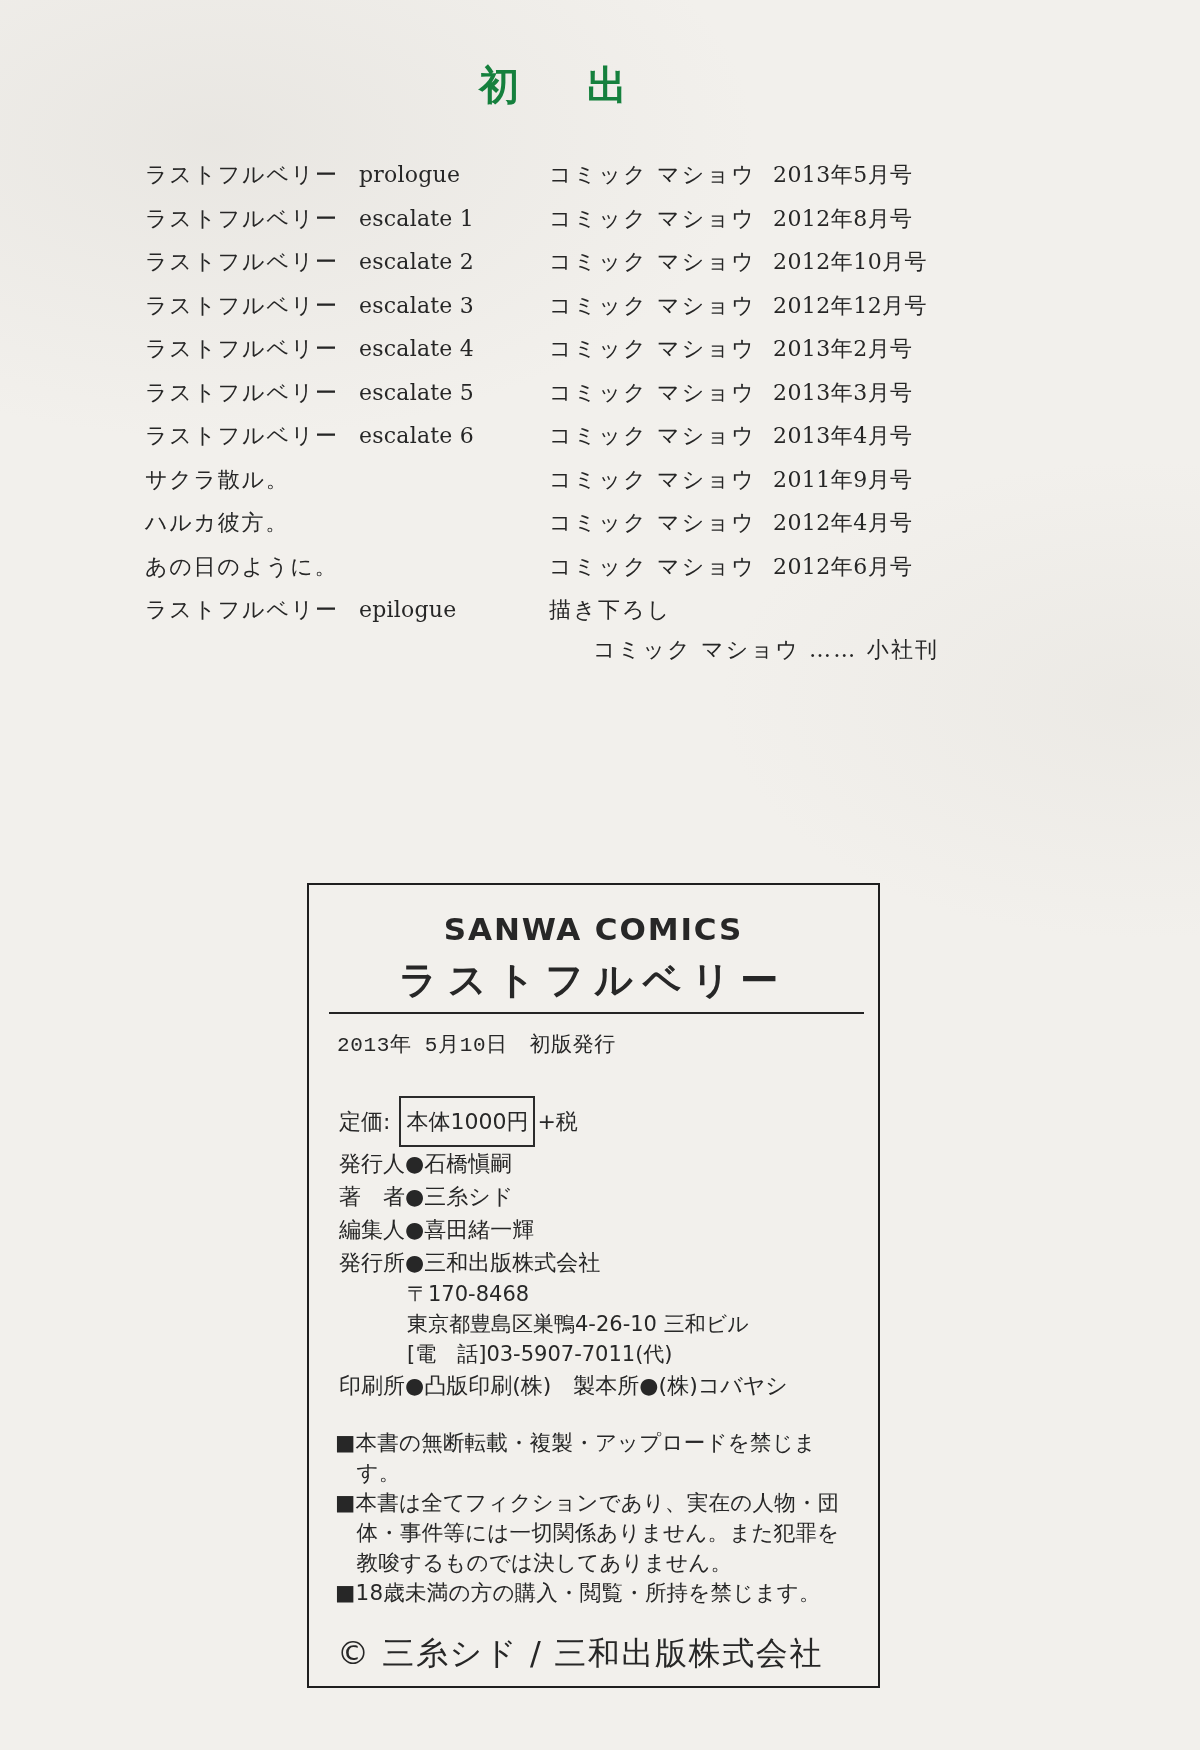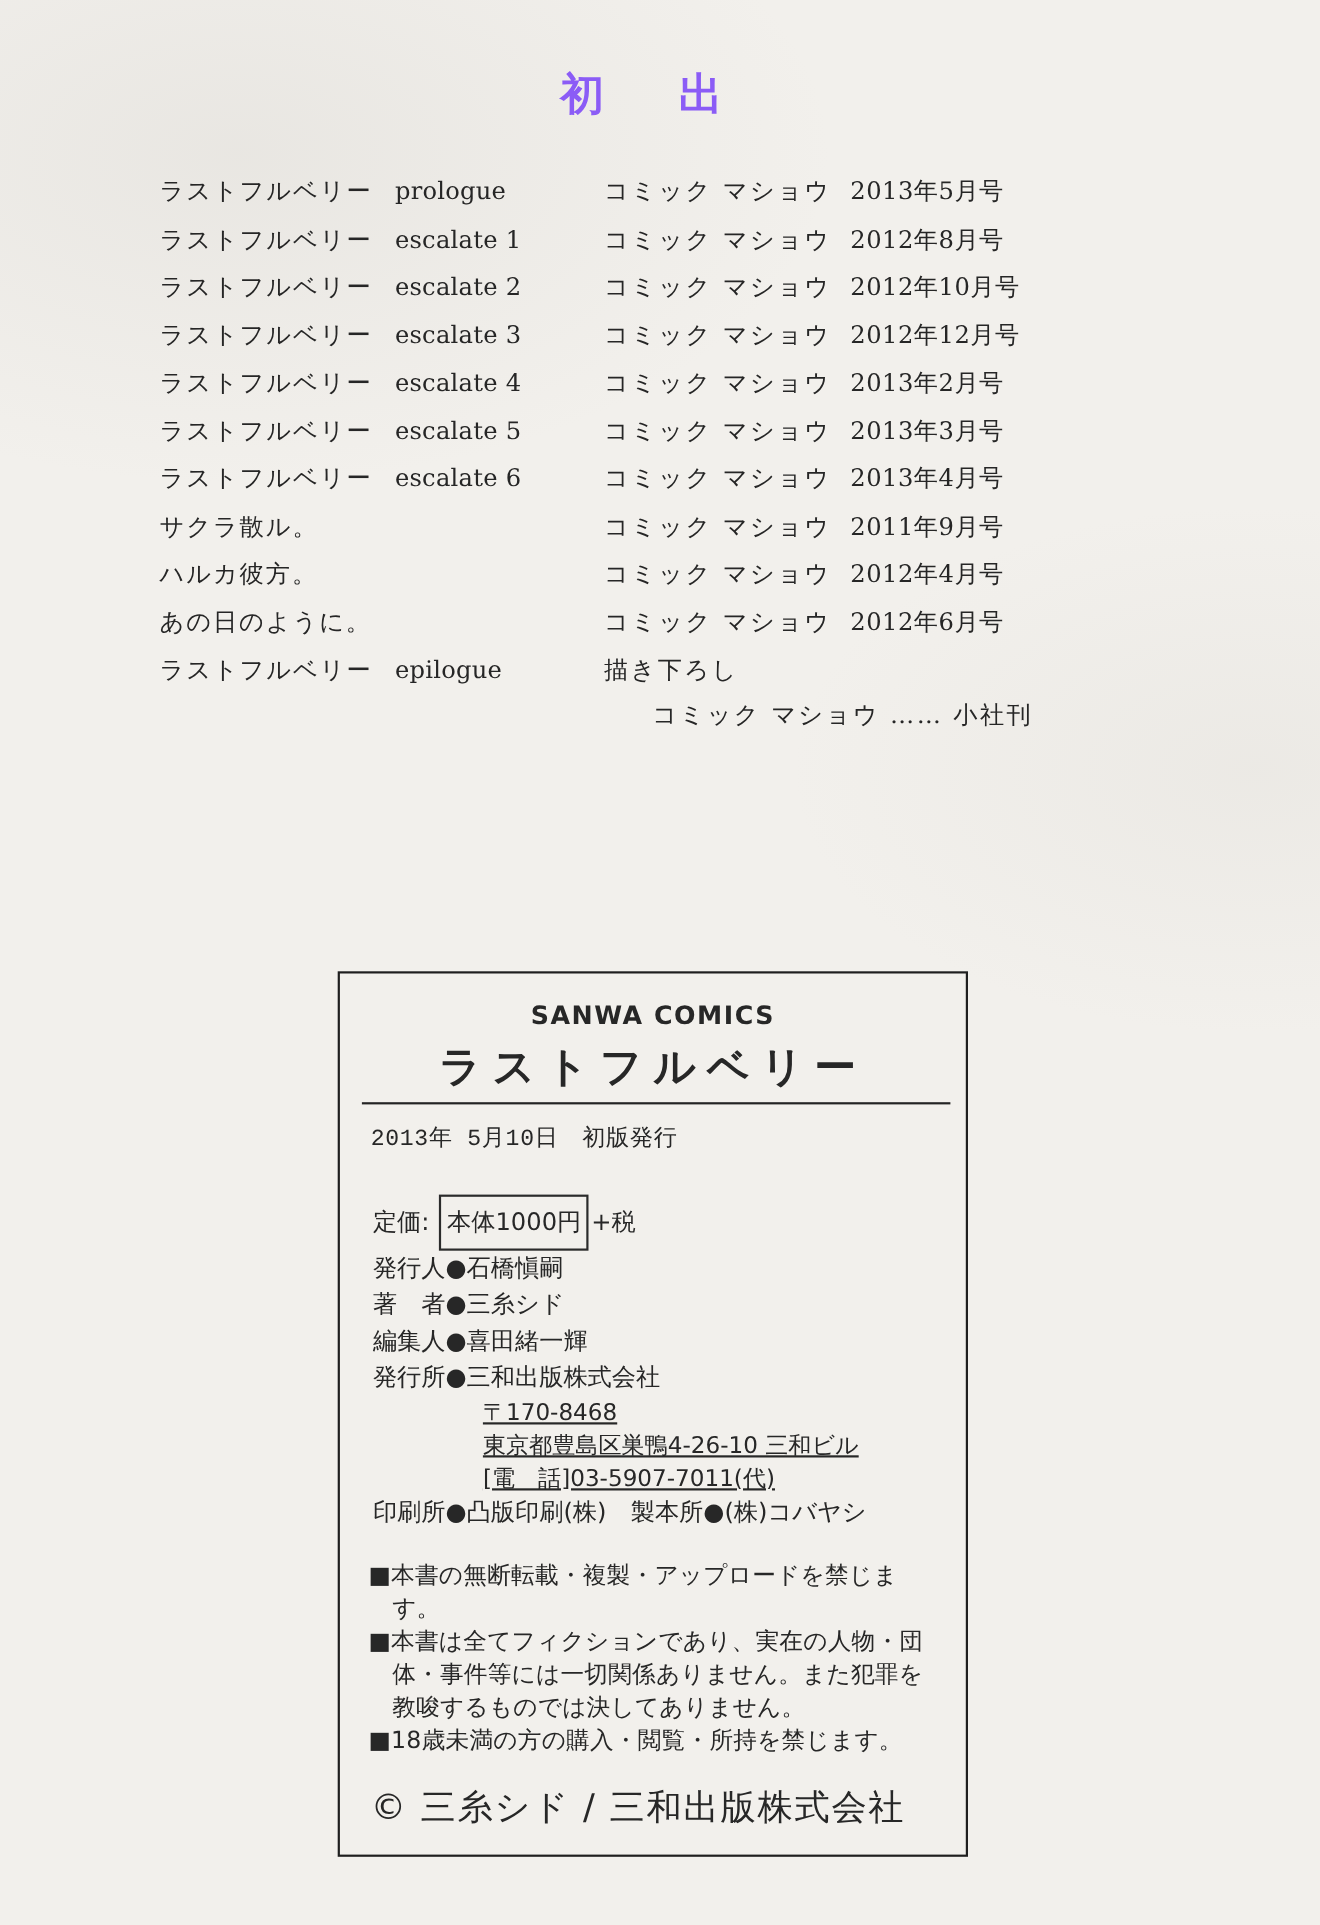--- a/index.html
+++ b/index.html
@@ -14,22 +14,21 @@
     position:relative;
     overflow:hidden;
   }
   .page{position:absolute;inset:0;}
 
   
   .page-title{
     position:absolute;top:58px;left:0;width:1120px;
     text-align:center;
     font-size:40px;font-weight:600;letter-spacing:.35em;
-    color:#8b5cf6;
-    margin-left:30px;
+    color:#15803d;
   }
   .credits{
     position:absolute;left:145px;top:153px;width:900px;
     display:grid;
     grid-template-columns:214px 190px 224px auto;
     row-gap:0;
     font-size:22px;
   }
   .credits .row{display:contents;}
   .credits span{
@@ -48,21 +47,21 @@
   
   .colophon{
     position:absolute;left:307px;top:883px;width:573px;height:805px;
     border:2px solid #1f1f1f;
     box-sizing:border-box;
     font-family:"DejaVu Sans","Liberation Sans",sans-serif;
     color:#272727;
   }
   .brand{
     margin-top:26px;text-align:center;
-    font-size:23px;font-weight:bold;letter-spacing:.06em;
+    font-size:31px;font-weight:bold;letter-spacing:.06em;
   }
   .book-title{
     margin-top:8px;text-align:center;
     font-family:"DejaVu Serif","Liberation Serif",serif;
     font-size:38px;font-weight:bold;letter-spacing:.26em;
     white-space:nowrap;
   }
   .title-rule{
     border:none;border-top:2px solid #242424;
     margin:6px 14px 0 20px;
@@ -70,21 +69,21 @@
   .edition{
     margin:16px 0 0 28px;font-size:21px;letter-spacing:.03em;font-family:Liberation Mono, monospace;
   }
   .pubinfo{margin:38px 0 0 30px;font-size:22px;line-height:33px;}
   .price-line{white-space:nowrap;}
   .price-box{
     display:inline-block;border:2px solid #2b2b2b;
     padding:10px 5px;line-height:27px;margin:0 2px;
   }
   .field{white-space:nowrap;}
-  .address{margin-left:100px;font-size:21px;line-height:30px;text-decoration:underline;}
+  .address{margin-left:68px;font-size:21px;line-height:30px;}
   .address .url{font-size:20px;}
   .printer{white-space:nowrap;}
   .notices{margin:26px 0 0 26px;font-size:21.5px;line-height:30px;width:510px;}
   .notice{padding-left:1em;text-indent:-1em;letter-spacing:.01em;}
   .copyright{
     margin:24px 0 0 28px;font-size:32px;letter-spacing:.05em;
   }
 </style>
 </head>
 <body>

